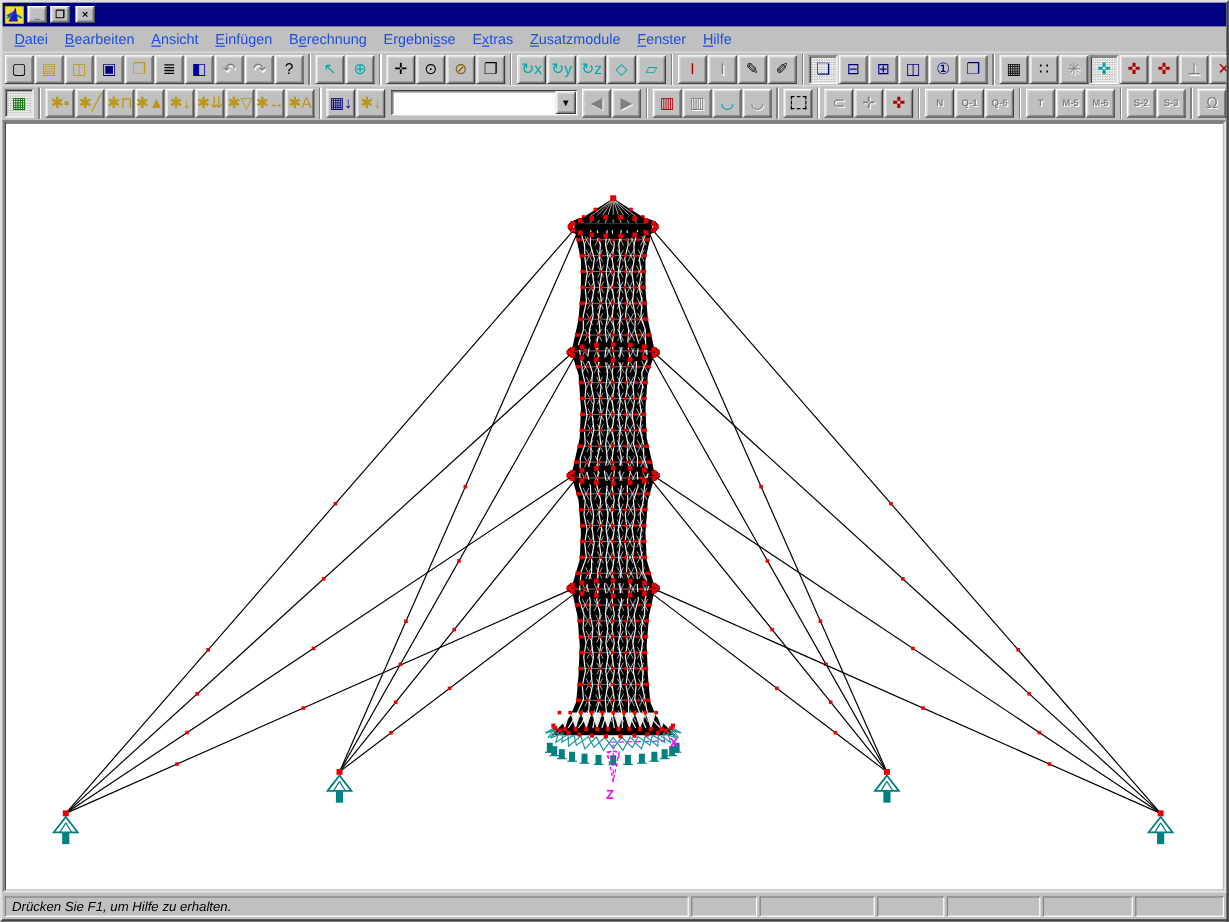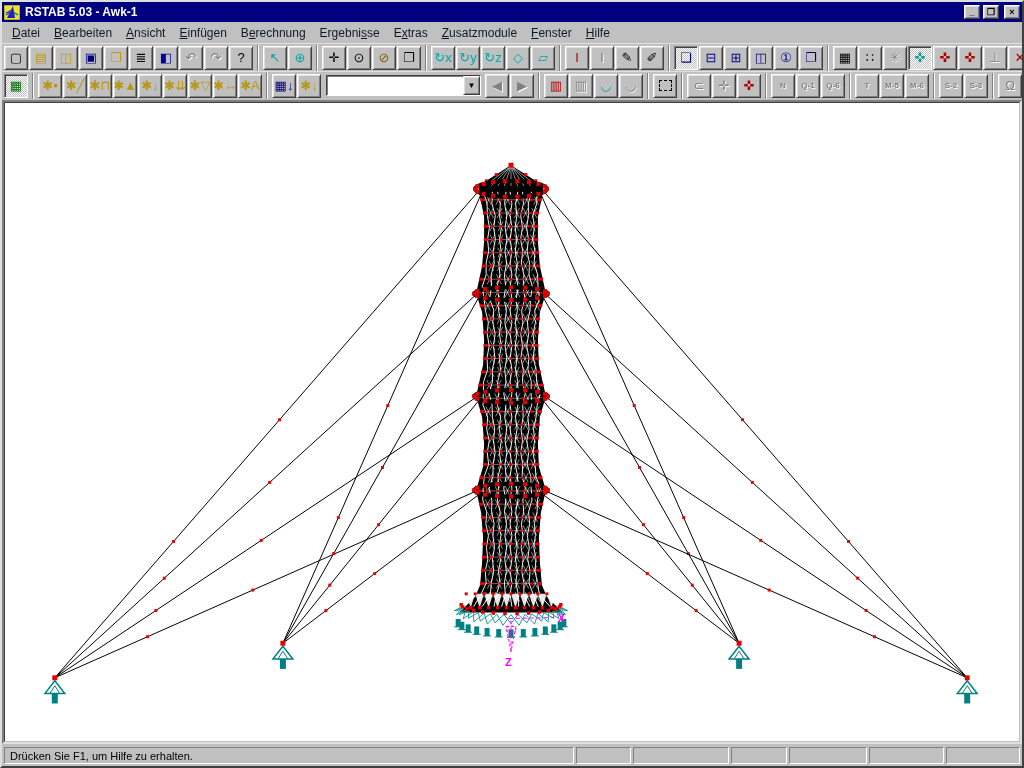--- a/index.html
+++ b/index.html
@@ -8,21 +8,21 @@
        border:2px solid;border-color:#dfdfdf #404040 #404040 #dfdfdf;
        display:flex;flex-direction:column}
   .titlebar{height:20px;background:#000080;display:flex;align-items:center;padding:1px 2px;gap:3px;flex:0 0 auto}
   .app-icon{width:16px;height:15px;flex:0 0 auto}
   .title-text{color:#fff;font-weight:bold;font-size:12px;flex:1;white-space:nowrap;padding-left:2px}
   .win-btn{width:16px;height:14px;background:#c0c0c0;border:1px solid;border-color:#fff #404040 #404040 #fff;
            box-shadow:inset 1px 1px 0 #dfdfdf,inset -1px -1px 0 #808080;
            font-size:9px;font-weight:bold;display:flex;align-items:center;justify-content:center;line-height:1;color:#000}
   .win-btn.close{margin-left:2px}
   .menubar{height:21px;display:flex;align-items:center;padding-left:3px;font-size:12px;flex:0 0 auto}
-  .menu-item{padding:3px 7px;color:#0f172a;white-space:nowrap}
+  .menu-item{padding:3px 7px;color:#1d4ed8;white-space:nowrap}
   .toolbar{height:28px;display:flex;align-items:center;padding:2px 2px;flex:0 0 auto;border-top:1px solid #dfdfdf}
   .tb-btn{width:24px;height:24px;margin-right:1px;background:#c0c0c0;flex:0 0 auto;
           border:1px solid;border-color:#fff #404040 #404040 #fff;
           box-shadow:inset 1px 1px 0 #dfdfdf,inset -1px -1px 0 #808080;
           display:flex;align-items:center;justify-content:center;overflow:hidden}
   .tb-btn.pressed{border-color:#808080 #fff #fff #808080;
           box-shadow:inset 1px 1px 0 #404040,inset -1px -1px 0 #dfdfdf;
           background:repeating-conic-gradient(#fff 0 25%,#c0c0c0 0 50%);background-size:2px 2px}
   .tb-sep{width:9px;height:26px;flex:0 0 auto;
           background:linear-gradient(90deg,transparent 3px,#808080 3px,#808080 4px,#fff 4px,#fff 5px,transparent 5px)}
@@ -48,21 +48,20 @@
 <body>
 
 <div class="titlebar">
   <svg class="app-icon" viewBox="0 0 16 15">
     <rect x="0" y="0" width="16" height="15" fill="#f0e030"></rect>
     <rect x="0" y="0" width="16" height="15" fill="none" stroke="#808000" stroke-width="1"></rect>
     <path d="M2 10 Q8 5 14 10" stroke="#008080" stroke-width="1.5" fill="none"></path>
     <polygon points="3,13 9,1 11,13" fill="#2020c0"></polygon>
     <polygon points="1,8 8,4 6,9" fill="#4040e0"></polygon>
   </svg>
-  <span class="title-text">RSTAB 5.03 - Awk-1</span>
   <div class="win-btn">_</div>
   <div class="win-btn">❐</div>
   <div class="win-btn close">×</div>
 </div>
 
 <div class="menubar" id="menubar">
     <span class="menu-item"><u>D</u>atei</span>
     <span class="menu-item"><u>B</u>earbeiten</span>
     <span class="menu-item"><u>A</u>nsicht</span>
     <span class="menu-item"><u>E</u>infügen</span>
@@ -1223,20 +1222,20 @@
         <line x1="511" y1="624" x2="511" y2="657" stroke="#ff00ff" stroke-dasharray="4,3" stroke-width="1"></line>
         <polygon points="506,630 516,630 511,655" fill="none" stroke="#ff00ff" stroke-dasharray="3,2" stroke-width="1"></polygon>
         <ellipse cx="511" cy="633" rx="5" ry="3.5" fill="none" stroke="#ff00ff" stroke-dasharray="3,2" stroke-width="1"></ellipse>
         <text x="558" y="626" fill="#ff00ff" font-size="11" font-weight="bold" font-family="Liberation Sans, sans-serif">X</text>
         <text x="505" y="670" fill="#ff00ff" font-size="11" font-weight="bold" font-family="Liberation Sans, sans-serif">Z</text>
       </svg>
   </div>
 </div>
 
 <div class="statusbar" id="statusbar">
-  <div class="status-panel" id="statusmsg" style="width: 572px;">Drücken Sie F1, um Hilfe zu erhalten.</div>
+  <div class="status-panel" id="statusmsg" style="width: 572px; font-style: italic;">Drücken Sie F1, um Hilfe zu erhalten.</div>
 <div class="status-panel" style="width: 56px;"></div>
     <div class="status-panel" style="width: 96px;"></div>
     <div class="status-panel" style="width: 56px;"></div>
     <div class="status-panel" style="width: 78px;"></div>
     <div class="status-panel" style="width: 76px;"></div>
     <div class="status-panel" style="width: 74px;"></div>
   </div>
 
 </body></html>

